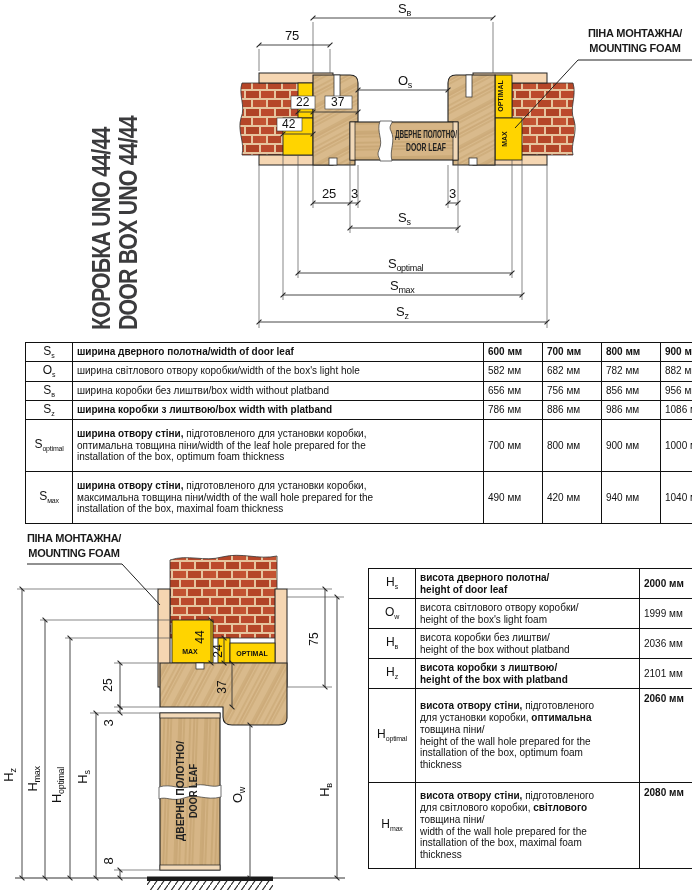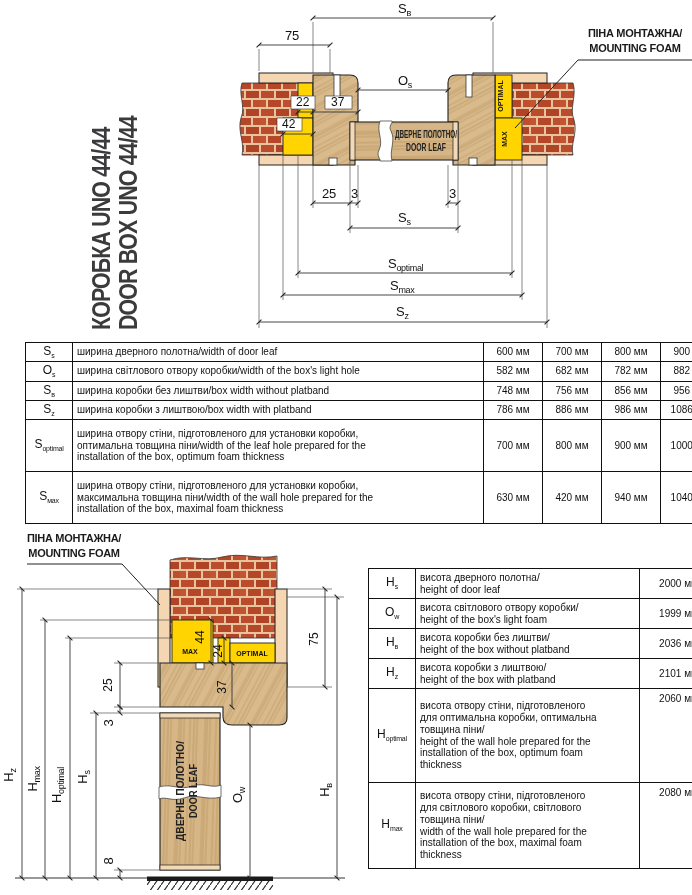--- a/index.html
+++ b/index.html
@@ -11,23 +11,23 @@
               transform:rotate(-90deg) scaleX(0.82);
               font-weight:bold;font-size:26px;line-height:27px;letter-spacing:-1px;color:#3b3b3d;white-space:nowrap}
 
   
   table.tbl{position:absolute;border-collapse:collapse;table-layout:fixed;background:#fff}
   table.tbl td{border:1px solid #111;font-size:10px;color:#111;padding:1px 4px;vertical-align:middle;line-height:1.18}
   td.sym{text-align:center;padding:1px 1px}
   td.sym .sm{font-size:12px}
   td.sym .sub{font-size:7px;vertical-align:-3px;letter-spacing:-0.2px}
   td.desc{white-space:pre-line}
-  td.val{text-align:center;padding:1px 1px}
+  td.val{text-align:left;padding:1px 1px}
   td.val.top{vertical-align:top;padding-top:4px}
-  .b{font-weight:normal}
+  .b{font-weight:bold}
   #wtable{left:25px;top:342px;width:642px}
   #wtable td.sym{width:38px}
   #wtable td.desc{width:402px}
   #wtable td.val{width:50px}
   #wtable tr.short{height:13px}
   #wtable tr.tall{height:52px}
   #htable{left:368px;top:568px;width:322px}
   #htable td.sym{width:38px}
   #htable td.desc{width:215px}
   #htable td.val{width:69px}
@@ -201,21 +201,21 @@
           <td class="sym"><span class="sm">O</span><span class="sub">s</span></td>
           <td class="desc"><span>ширина світлового отвору коробки/width of the box's light hole</span></td>
           <td class="val">582 мм</td>
           <td class="val">682 мм</td>
           <td class="val">782 мм</td>
           <td class="val">882 мм</td>
         </tr>
         <tr class="short">
           <td class="sym"><span class="sm">S</span><span class="sub">в</span></td>
           <td class="desc"><span>ширина коробки без лиштви/box width without platband</span></td>
-          <td class="val">748 мм</td>
+          <td class="val">656 мм</td>
           <td class="val">756 мм</td>
           <td class="val">856 мм</td>
           <td class="val">956 мм</td>
         </tr>
         <tr class="short">
           <td class="sym"><span class="sm">S</span><span class="sub">z</span></td>
           <td class="desc"><span class="b">ширина коробки з лиштвою/box width with platband</span></td>
           <td class="val">786 мм</td>
           <td class="val">886 мм</td>
           <td class="val">986 мм</td>
@@ -229,21 +229,21 @@
           <td class="val">700 мм</td>
           <td class="val">800 мм</td>
           <td class="val">900 мм</td>
           <td class="val">1000 мм</td>
         </tr>
         <tr class="tall">
           <td class="sym"><span class="sm">S</span><span class="sub">мах</span></td>
           <td class="desc"><span class="b">ширина отвору стіни,</span><span> підготовленого для установки коробки,
 максимальна</span><span> товщина піни/width of the wall hole prepared for the
 installation of the box, maximal foam thickness</span></td>
-          <td class="val">630 мм</td>
+          <td class="val">490 мм</td>
           <td class="val">420 мм</td>
           <td class="val">940 мм</td>
           <td class="val">1040 мм</td>
         </tr>
       </tbody>
     </table>
 
   <svg width="365" height="370" viewBox="0 0 365 370" style="position:absolute;left:0;top:525px">
     <defs>
       <pattern id="brk2" width="30" height="18" patternUnits="userSpaceOnUse">
@@ -378,21 +378,21 @@
         </tr>
         <tr class="short">
           <td class="sym"><span class="sm">H</span><span class="sub">z</span></td>
           <td class="desc"><span class="b">висота коробки з лиштвою/
 height of the box with platband</span></td>
           <td class="val">2101 мм</td>
         </tr>
         <tr class="tall5">
           <td class="sym"><span class="sm">H</span><span class="sub">optimal</span></td>
           <td class="desc"><span class="b">висота отвору стіни,</span><span> підготовленого
-для оптимальна коробки, </span><span class="b">оптимальна</span><span>
+для установки коробки, </span><span class="b">оптимальна</span><span>
 товщина піни/
 height of the wall hole prepared for the
 installation of the box, optimum foam
 thickness</span></td>
           <td class="val b top">2060 мм</td>
         </tr>
         <tr class="tall6">
           <td class="sym"><span class="sm">H</span><span class="sub">max</span></td>
           <td class="desc"><span class="b">висота отвору стіни,</span><span> підготовленого
 для світлового коробки, </span><span class="b">світлового</span><span>

